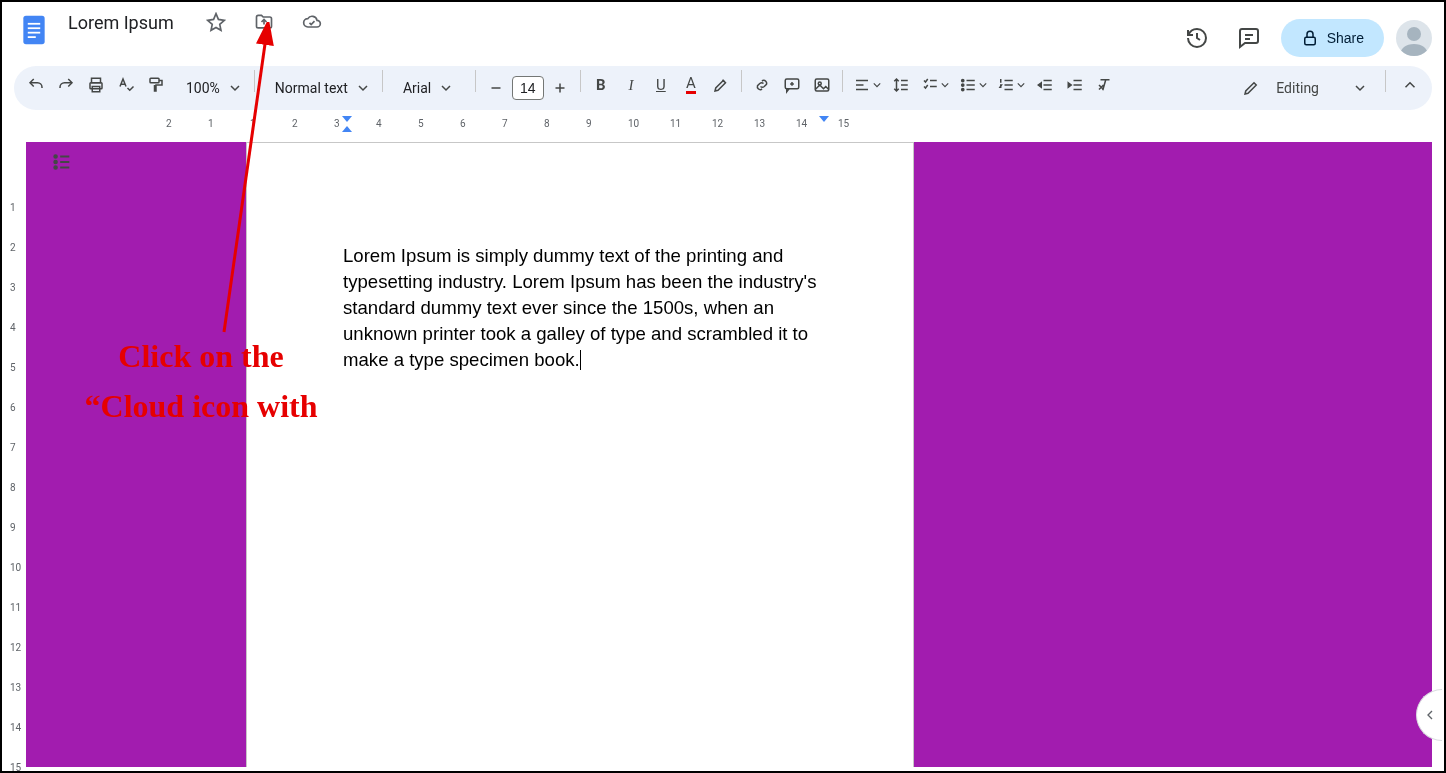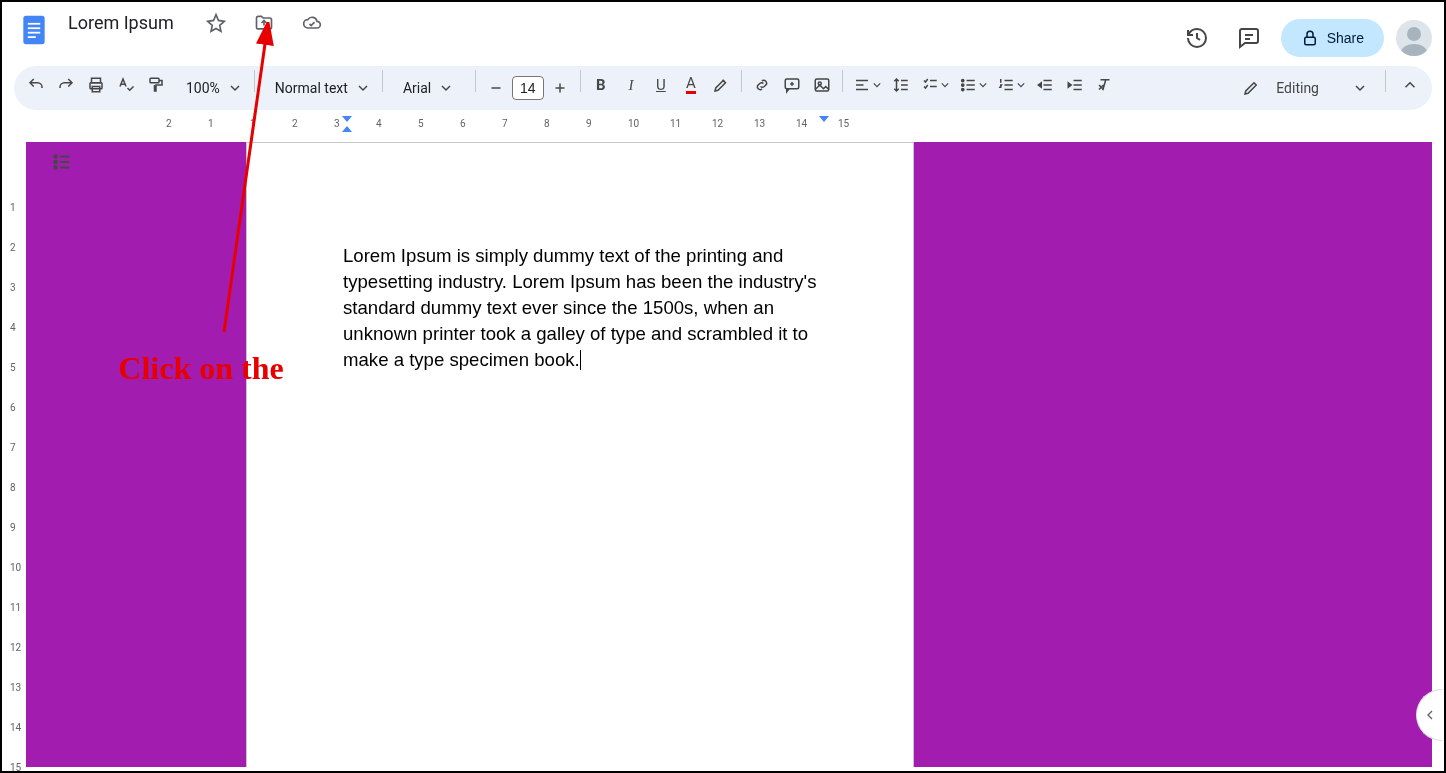--- a/index.html
+++ b/index.html
@@ -19,21 +19,21 @@
   padding: 8px 12px 0 12px;
 }
 .docs-logo {
   width: 40px; height: 40px;
   display: flex; align-items: center; justify-content: center;
   margin-right: 8px;
   flex-shrink: 0;
 }
 .docs-logo svg { width: 32px; height: 32px; }
 .title-block { flex: 1; }
-.title-row { display: flex; align-items: flex-end; gap: 24px; }
+.title-row { display: flex; align-items: flex-start; gap: 24px; }
 .doc-title { font-size: 18px; color: #202124; padding: 2px 6px; }
 .title-icon {
   width: 24px; height: 24px;
   display: flex; align-items: center; justify-content: center;
   color: #5f6368; cursor: pointer; border-radius: 4px;
 }
 .title-icon svg { width: 20px; height: 20px; }
 .menu-row { display: flex; gap: 2px; margin-top: 2px; margin-left: -4px; }
 .menu-item { font-size: 14px; color: #202124; padding: 4px 8px; border-radius: 4px; cursor: pointer; }
 .header-right { display: flex; align-items: center; gap: 12px; padding-top: 8px; }
@@ -135,21 +135,20 @@
 .indent-down { border-top:6px solid #4285f4; top:0; }
 .indent-up { border-bottom:6px solid #4285f4; bottom:0; }
 
 .annotation {
   position: absolute;
   font-family: "Comic Sans MS", cursive;
   font-size: 32px; font-weight: 600;
   color: #e60000; line-height: 1.55;
   pointer-events: none;
   text-align: center;
-  margin-top: 12px;
 }
 .arrow-svg { position:absolute; pointer-events:none; }
 .tab-fab {
   position:absolute; right: 2px; bottom: 30px;
   width: 26px; height: 52px;
   border-radius: 26px 0 0 26px;
   border: 1px solid #dadce0; border-right:none;
   background:#fff; display:flex; align-items:center; justify-content:center;
   color:#5f6368;
 }
@@ -468,13 +467,14 @@
 <svg class="arrow-svg" style="left:210px; top:20px;" width="70" height="320">
   <defs>
       <marker id="ah" markerWidth="10" markerHeight="10" refX="5" refY="3" orient="auto">
         <path d="M0,0 L0,6 L9,3 z" fill="#e60000"></path>
       </marker>
     </defs>
   <line x1="12" y1="310" x2="55" y2="8" stroke="#e60000" stroke-width="3" marker-end="url(#ah)"></line>
 </svg>
 <div class="annotation" style="left:34px; top:330px; width:330px;">
   <div>Click on the</div>
+  <div>“Cloud icon with</div>
 </div>
 
 </body></html>

